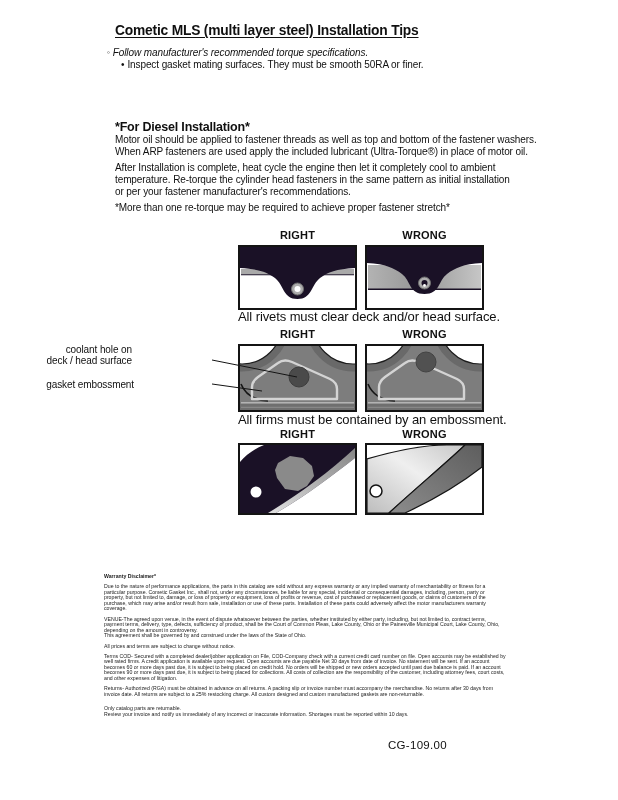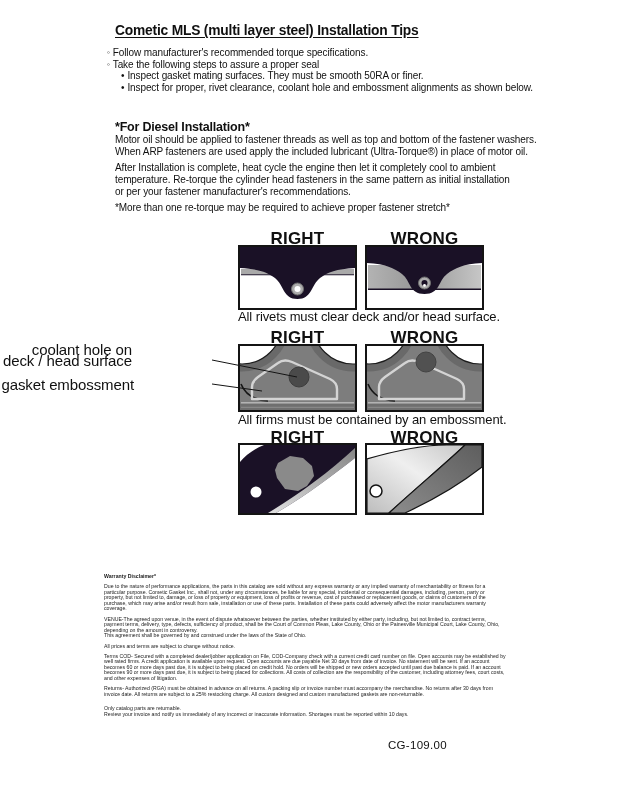--- a/index.html
+++ b/index.html
@@ -6,55 +6,53 @@
   .page{
     position:relative;width:540px;height:800px;background:#ffffff;overflow:hidden;
     font-family:"Liberation Sans",sans-serif;color:#101010;
   }
   .title{
     position:absolute;left:115px;top:23px;font-size:13.8px;font-weight:bold;
     letter-spacing:-0.2px;text-decoration:underline;text-underline-offset:2px;white-space:nowrap;
   }
   .bullets{position:absolute;left:94px;top:47px;font-size:10px;line-height:11.7px;letter-spacing:-0.1px;}
   .bline{white-space:nowrap;}
-  .b1{margin-left:13px;}
+  .b1{margin-left:13px;font-style:italic;}
   .b2{margin-left:27px;}
   .marker1{font-size:8px;vertical-align:1px;margin-right:3px;}
   .marker2{font-size:10px;margin-right:3px;}
   .diesel-heading{position:absolute;left:115px;top:120px;font-size:12.5px;font-weight:bold;letter-spacing:-0.2px;white-space:nowrap;}
   .para{position:absolute;left:115px;font-size:10px;line-height:11.9px;letter-spacing:-0.1px;white-space:pre-line;}
   .p1{top:134px;}
   .p2{top:162px;}
   .pnote{top:202px;}
-  .dlabel{position:absolute;width:119px;text-align:center;font-size:17px;font-weight:600;letter-spacing:0.2px;}
+  .dlabel{position:absolute;width:119px;text-align:center;font-size:11px;font-weight:600;letter-spacing:0.2px;}
   .dbox{position:absolute;width:115px;border:2px solid #141414;background:#fff;}
   .dbox svg{display:block;width:115px;}
   .caption{position:absolute;left:238px;font-size:13px;line-height:11.6px;letter-spacing:-0.1px;white-space:pre-line;}
-  .ann{position:absolute;font-size:15px;line-height:11.4px;text-align:right;letter-spacing:-0.1px;white-space:pre-line;}
+  .ann{position:absolute;font-size:10px;line-height:11.4px;text-align:right;letter-spacing:-0.1px;white-space:pre-line;}
   .ann-coolant{right:408px;top:344px;}
   .ann-emboss{right:406px;top:379px;}
   .leader-overlay{position:absolute;left:210px;top:354px;}
   .disclaimer{position:absolute;left:104px;top:574px;width:402px;font-size:5.2px;line-height:5.45px;color:#1c1c1c;}
   .disclaimer .dh{font-weight:bold;margin:0 0 5px 0;}
   .disclaimer p{margin:0 0 5px 0;white-space:pre-line;}
   .disclaimer p.gap{margin-bottom:9px;}
   .page-number{position:absolute;left:388px;top:739px;font-size:11.5px;letter-spacing:0.3px;white-space:nowrap;}
 </style>
 </head>
 <body>
 
 <div class="page">
 
   <div class="title">Cometic MLS (multi layer steel) Installation Tips</div>
 
   <div class="bullets">
     <div class="bline b1"><span class="marker1">◦</span><span>Follow manufacturer's recommended torque specifications.</span></div>
-    <div class="bline b1"><span class="marker1">◦</span><span>Take the following steps to assure a proper seal</span></div>
     <div class="bline b2"><span class="marker2">•</span><span>Inspect gasket mating surfaces.  They must be smooth 50RA or finer.</span></div>
-    <div class="bline b2"><span class="marker2">•</span><span>Inspect for proper, rivet clearance, coolant hole and embossment alignments as shown below.</span></div>
   </div>
 
   <div class="diesel-heading">*For Diesel Installation*</div>
   <div class="para p2">After Installation is complete, heat cycle the engine then let it completely cool to ambient
 temperature. Re-torque the cylinder head fasteners in the same pattern as initial installation
 or per your fastener manufacturer's recommendations.</div>
   <div class="para p1">Motor oil should be applied to fastener threads as well as top and bottom of the fastener washers.
 When ARP fasteners are used apply the included lubricant (Ultra-Torque®) in place of motor oil.</div>
   <div class="para pnote">*More than one re-torque may be required to achieve proper fastener stretch*</div>
 

